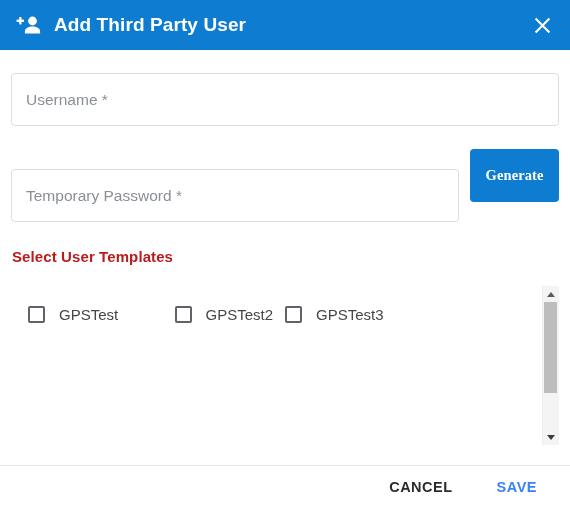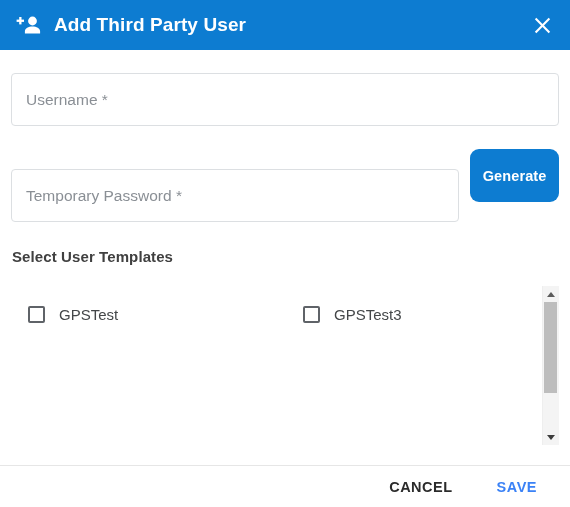--- a/index.html
+++ b/index.html
@@ -96,48 +96,48 @@
   .input-full { width: 548px; }
   .input-password { width: 449px; margin-top: 20px; }
 
   .generate-btn {
     margin-left: 11px;
     width: 89px;
     height: 53px;
     background: #0d7cd1;
     color: #ffffff;
     border: none;
-    border-radius: 9px;
-    font-family: Liberation Sans, sans-serif;
+    border-radius: 4px;
+    font-family: Liberation Serif, serif;
     font-size: 14.5px;
     font-weight: bold;
     cursor: pointer;
     letter-spacing: 0.1px;
   }
 
   .section-title {
     margin-top: 26px;
     margin-left: 1px;
     font-size: 15px;
     font-weight: bold;
-    color: #404040;
+    color: #b91c1c;
     letter-spacing: 0.1px;
   }
 
   
   .templates-wrap {
     margin-top: 21px;
     position: relative;
     height: 159px;
     display: flex;
   }
   .templates-list {
     flex: 1 1 auto;
     display: grid;
-    grid-template-columns: 1fr 1fr;
+    grid-template-columns: 1fr 1fr 1fr 1fr;
     grid-auto-rows: 39px;
     align-content: start;
     padding-top: 9px;
     padding-left: 17px;
     box-sizing: border-box;
     overflow: hidden;
   }
   .template-item {
     display: flex;
     align-items: center;
@@ -264,20 +264,24 @@
     <div class="section-title">Select User Templates</div>
 
     <div class="templates-wrap">
       <div class="templates-list">
 
         <div class="template-item">
           <span class="cb-box"></span>
           <span class="cb-label">GPSTest</span>
         </div>
 
+        <div class="template-item">
+          <span class="cb-box"></span>
+          <span class="cb-label">GPSTest2</span>
+        </div>
 
         <div class="template-item">
           <span class="cb-box"></span>
           <span class="cb-label">GPSTest3</span>
         </div>
 
 
 
       </div>
 

